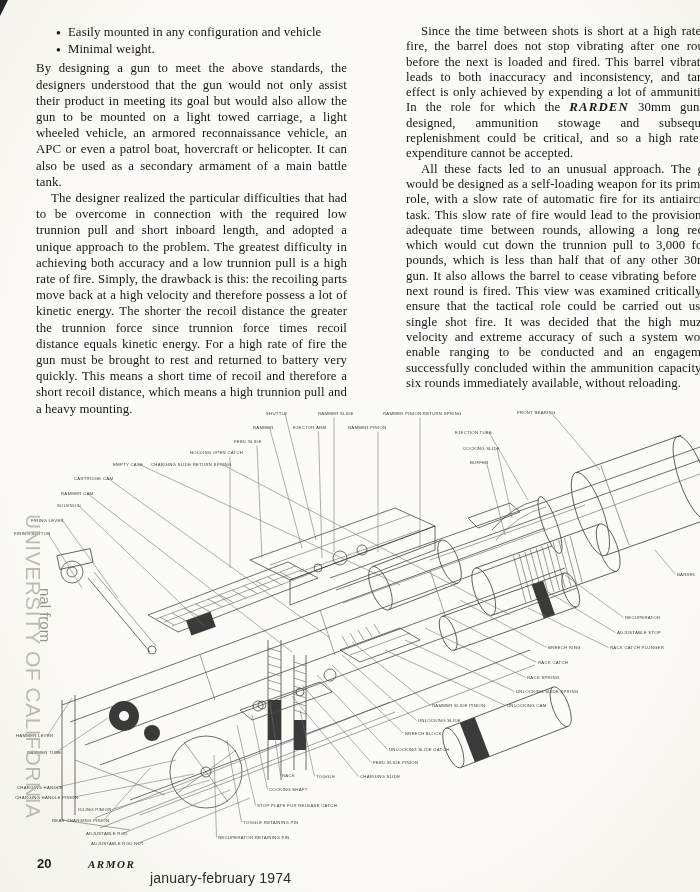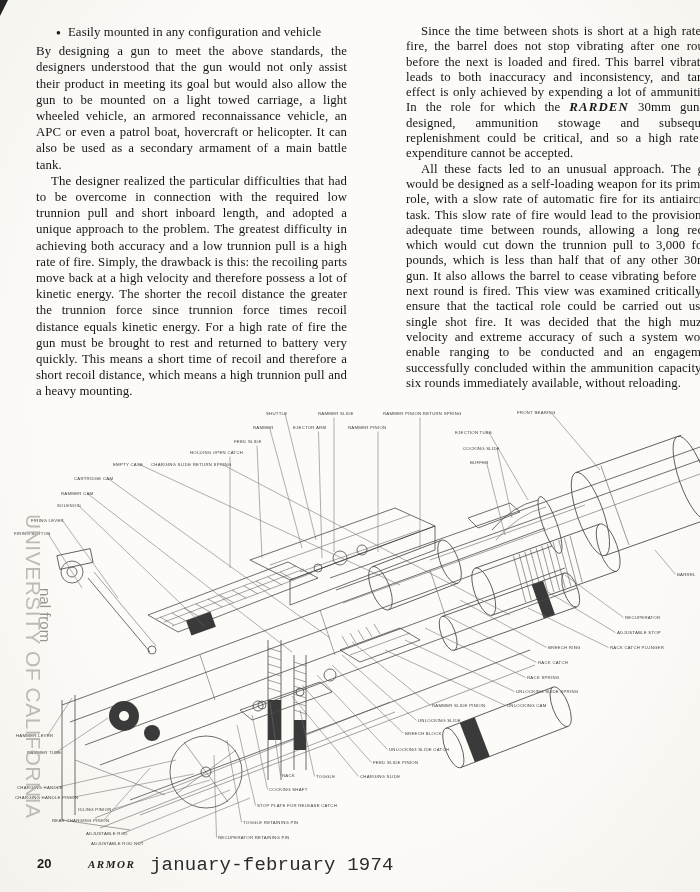--- a/index.html
+++ b/index.html
@@ -38,35 +38,38 @@
   .wm{position:absolute;writing-mode:vertical-rl;font-family:"Liberation Sans",sans-serif;
     pointer-events:none;}
   .wm-small{left:37px;top:588px;font-size:15px;color:#8f8b84;opacity:.9;}
   .wm-big{left:21px;top:514px;font-size:21px;color:#b5b1a9;opacity:.85;letter-spacing:.5px;}
 
   .footer{position:absolute;left:0;top:854px;width:700px;height:26px;}
   .footer .pnum{position:absolute;left:37px;top:2px;font-family:"Liberation Sans",sans-serif;
     font-weight:bold;font-size:13px;color:#1d1d1d;}
   .footer .mag{position:absolute;left:88px;top:4px;font-family:"Liberation Serif",serif;
     font-weight:bold;font-style:italic;font-size:11px;letter-spacing:1.5px;color:#222;}
-  .footer .issue{position:absolute;left:150px;top:0;font-family:Liberation Mono, monospace;
-    font-size:19px;color:#2b2b2b;letter-spacing:.2px;}
+  .footer .issue{position:absolute;left:150px;top:16px;font-family:Liberation Sans, sans-serif;
+    font-size:14px;color:#2b2b2b;letter-spacing:.2px;}
 </style>
 </head>
 <body>
 
 <div class="page">
 
   <div class="corner-mark"></div>
   <div class="scan-edge-right"></div>
 
   <div class="col col-left">
     <div class="bullets">
       <div class="bullet-row">
         <span>Easily mounted in any configuration and vehicle</span>
+      </div>
+      <div class="bullet-row">
+        <span>Minimal weight.</span>
       </div>
     </div>
     <p class="para">By designing a gun to meet the above standards, the designers understood that the gun would not only assist their product in meeting its goal but would also allow the gun to be mounted on a light towed carriage, a light wheeled vehicle, an armored reconnaissance vehicle, an APC or even a patrol boat, hovercraft or helicopter. It can also be used as a secondary armament of a main battle tank.</p>
     <p class="para indent">The designer realized the particular difficulties that had to be overcome in connection with the required low trunnion pull and short inboard length, and adopted a unique approach to the problem. The greatest difficulty in achieving both accuracy and a low trunnion pull is a high rate of fire. Simply, the drawback is this: the recoiling parts move back at a high velocity and therefore possess a lot of kinetic energy. The shorter the recoil distance the greater the trunnion force since trunnion force times recoil distance equals kinetic energy. For a high rate of fire the gun must be brought to rest and returned to battery very quickly. This means a short time of recoil and therefore a short recoil distance, which means a high trunnion pull and a heavy mounting.</p>
   </div>
 
   <div class="col col-right">
     <p class="para indent"><span>Since the time between shots is short at a high rate of fire, the barrel does not stop vibrating after one round before the next is loaded and fired. This barrel vibration leads to both inaccuracy and inconsistency, and target effect is only achieved by expending a lot of ammunition. In the role for which the </span><span class="emph">RARDEN</span><span> 30mm gun is designed, ammunition stowage and subsequent replenishment could be critical, and so a high rate of expenditure cannot be accepted.</span></p>
     <p class="para indent">All these facts led to an unusual approach. The gun would be designed as a self-loading weapon for its primary role, with a slow rate of automatic fire for its antiaircraft task. This slow rate of fire would lead to the provision of adequate time between rounds, allowing a long recoil which would cut down the trunnion pull to 3,000 foot-pounds, which is less than half that of any other 30mm gun. It also allows the barrel to cease vibrating before the next round is fired. This view was examined critically to ensure that the tactical role could be carried out using single shot fire. It was decided that the high muzzle velocity and extreme accuracy of such a system would enable ranging to be conducted and an engagement successfully concluded within the ammunition capacity of six rounds immediately available, without reloading.</p>
   </div>

